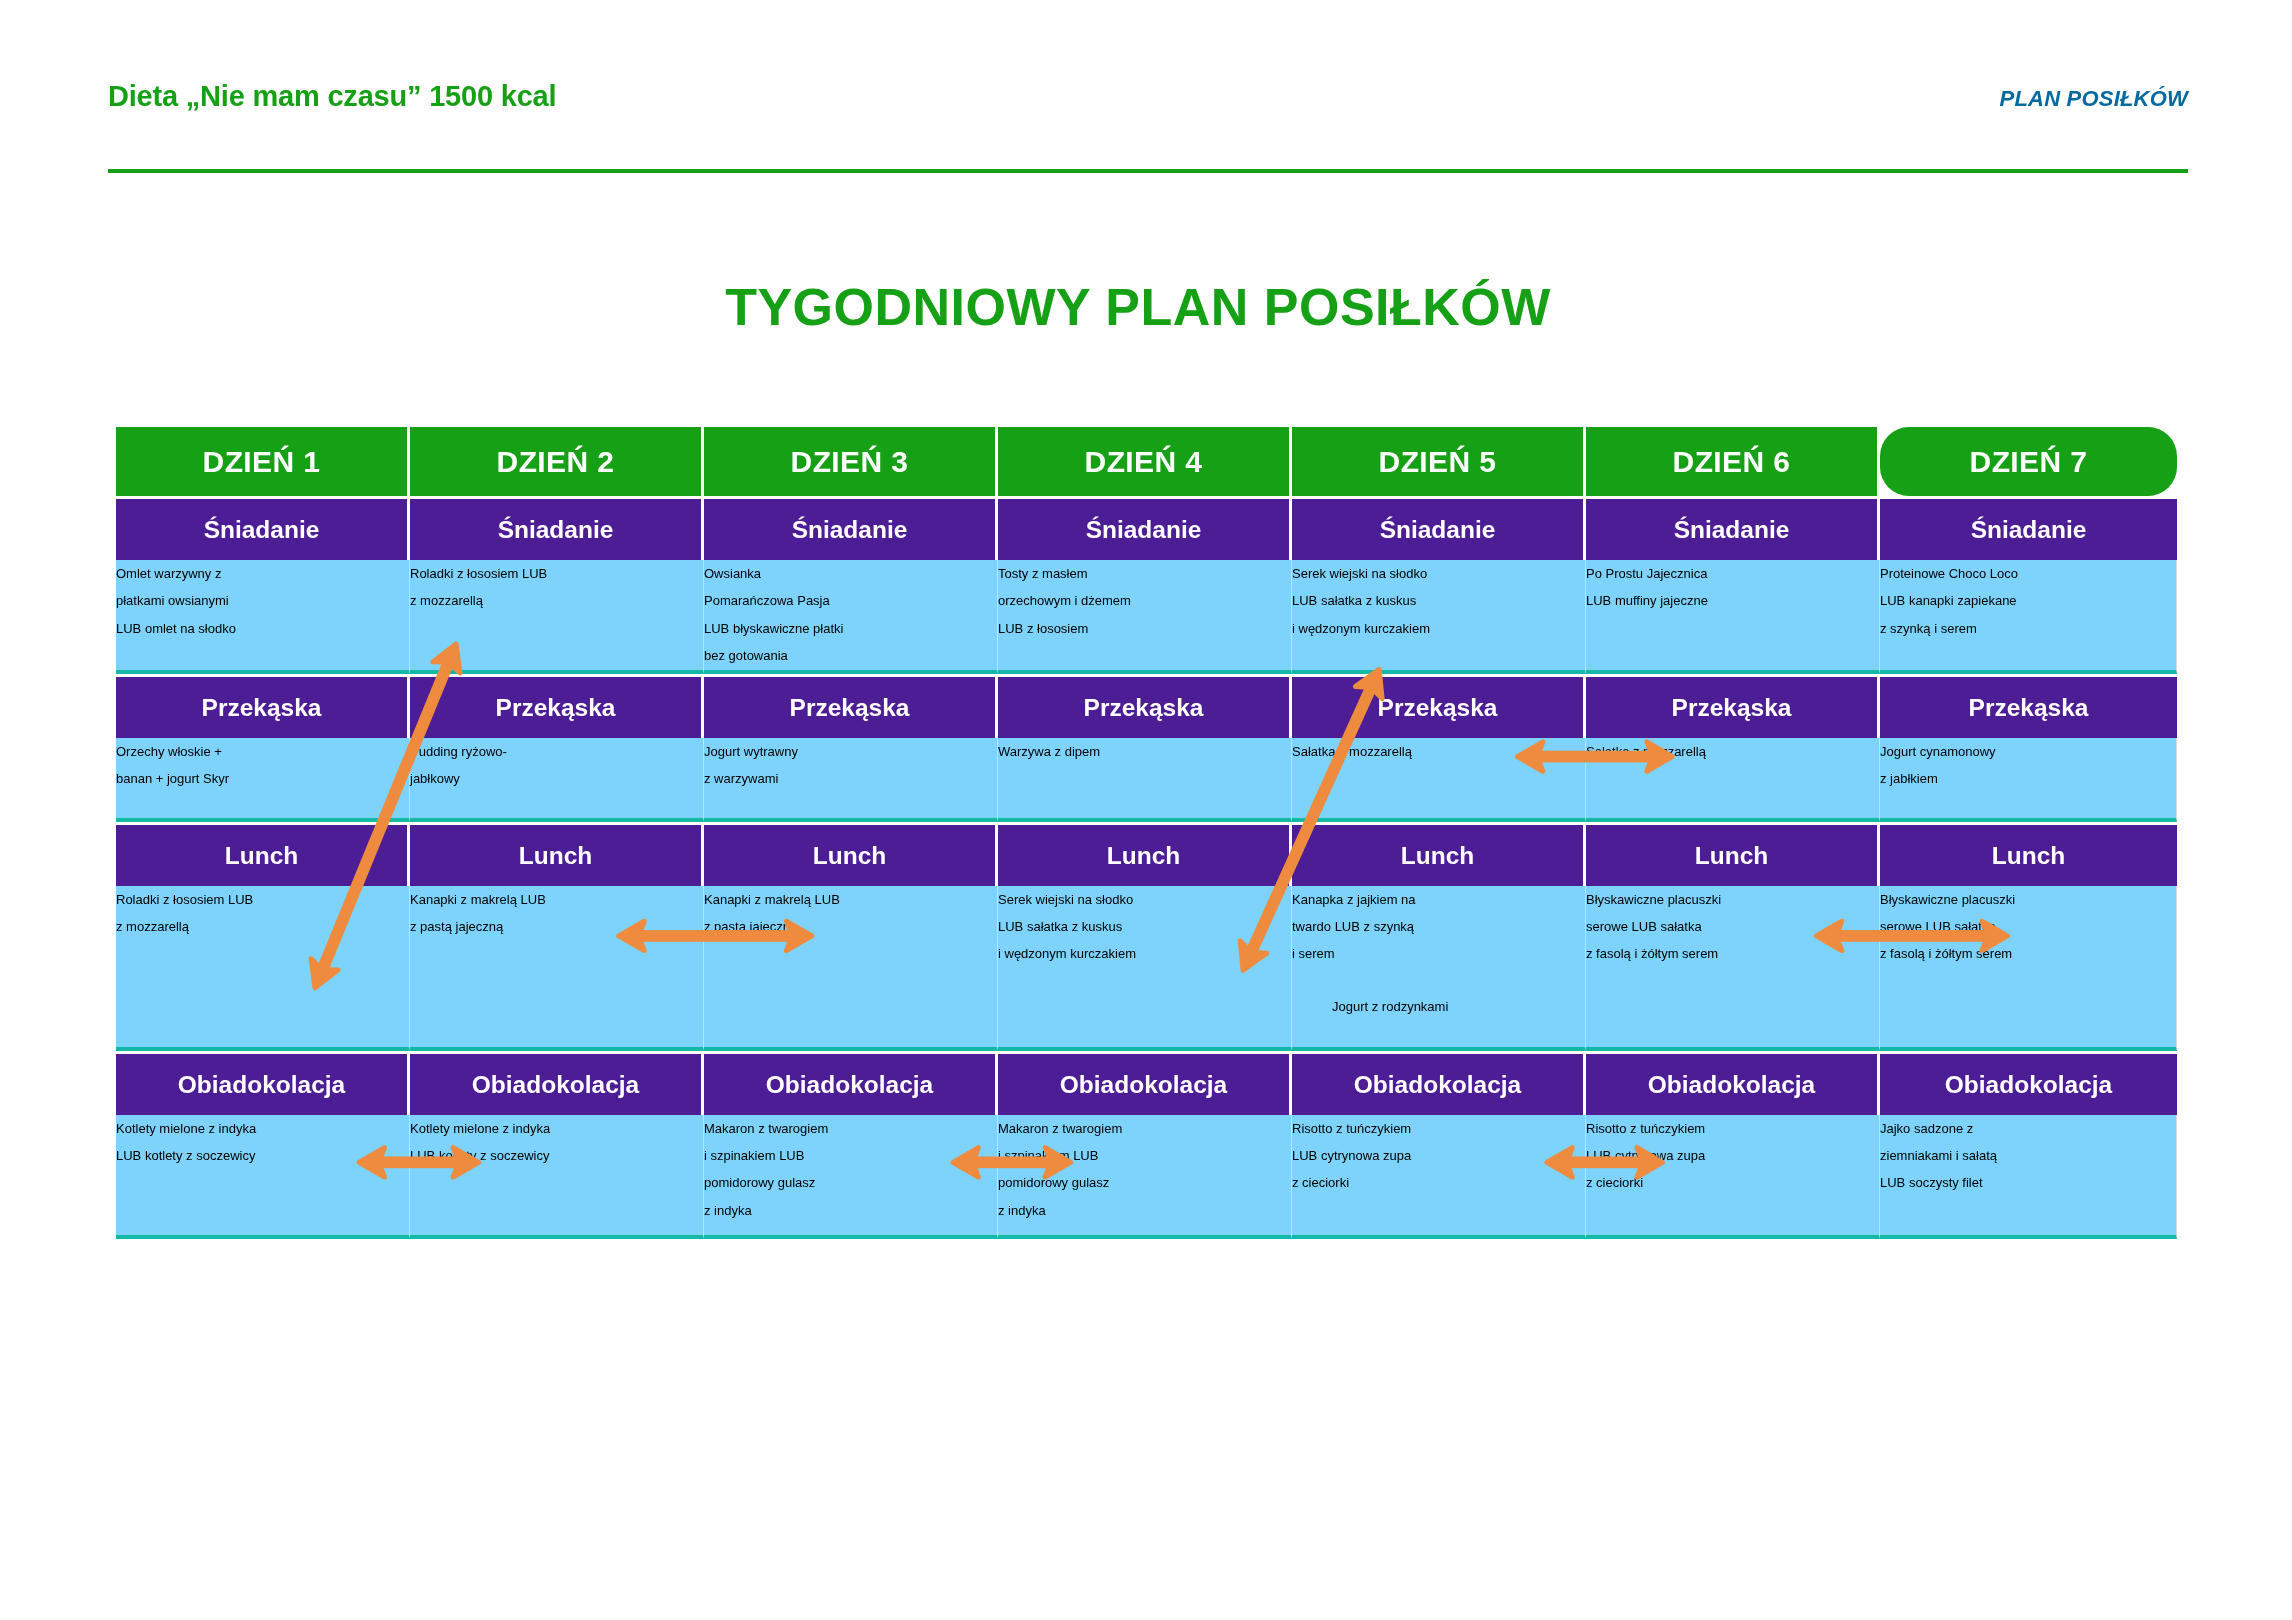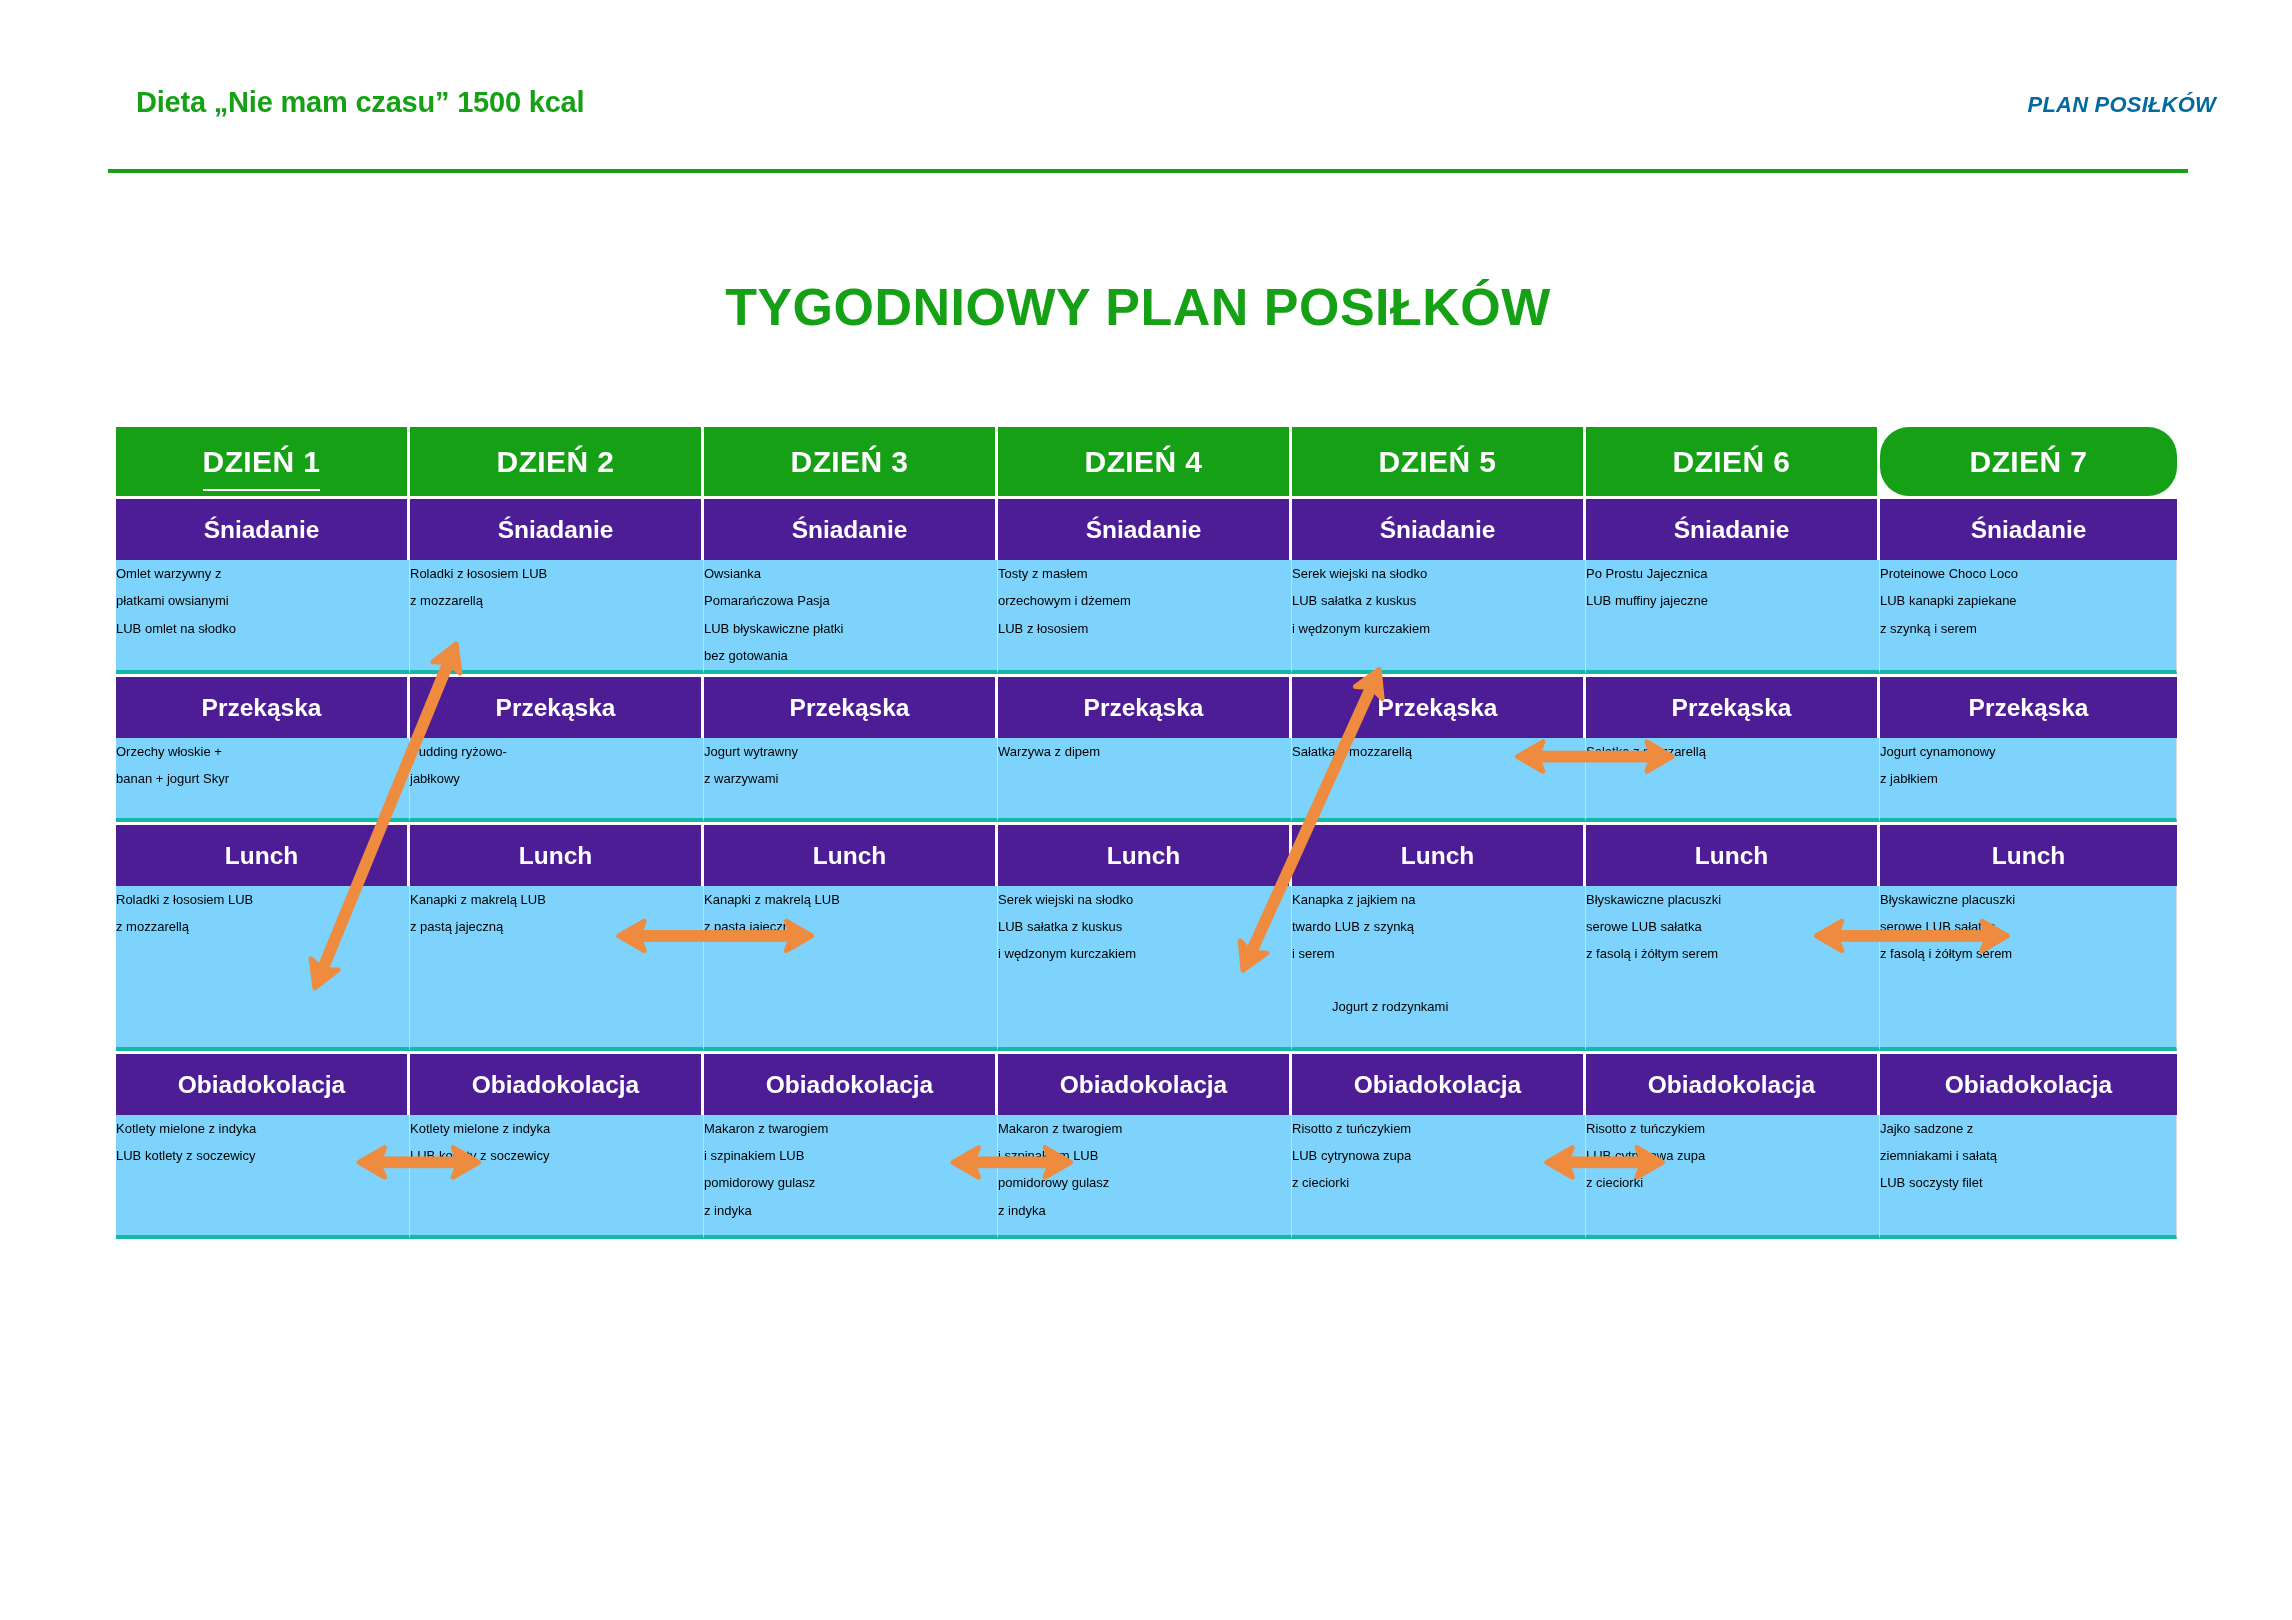--- a/index.html
+++ b/index.html
@@ -7,22 +7,22 @@
     width:2293px;height:1620px;
     background:#ffffff;
     font-family:"Liberation Sans","DejaVu Sans",sans-serif;
     overflow:hidden;
     position:relative;
   }
 
   
   #page-header{
     position:absolute;
-    left:108px; top:86px; width:2080px;
-    display:flex; align-items:baseline; justify-content:space-between;margin-left:28px;
+    left:108px; top:80px; width:2080px;
+    display:flex; align-items:baseline; justify-content:space-between;
   }
   #brand-title{
     font-size:29px; font-weight:bold; color:#16a016;
     letter-spacing:-0.2px; white-space:nowrap;
   }
   #doc-kicker{
     font-size:22px; font-weight:bold; font-style:italic; color:#0369a1;
     letter-spacing:0.2px; white-space:nowrap;
   }
   #header-rule{
@@ -61,21 +61,21 @@
     font-size:30px;
     font-weight:bold;
     height:69px;
     line-height:69px;
     border-right:3.9px solid #ffffff;
     letter-spacing:0.4px;
   }
   .day-head.last{border-right:none;border-radius:29px;}
   .day-head .underlined{
     border-bottom:2.9px solid #ffffff;
-    padding-bottom:11px;
+    padding-bottom:19px;
   }
 
   .meal-label{
     background:#4c1d95;
     color:#ffffff;
     text-align:center;
     font-size:24.5px;
     font-weight:bold;
     height:61px;
     line-height:61px;

